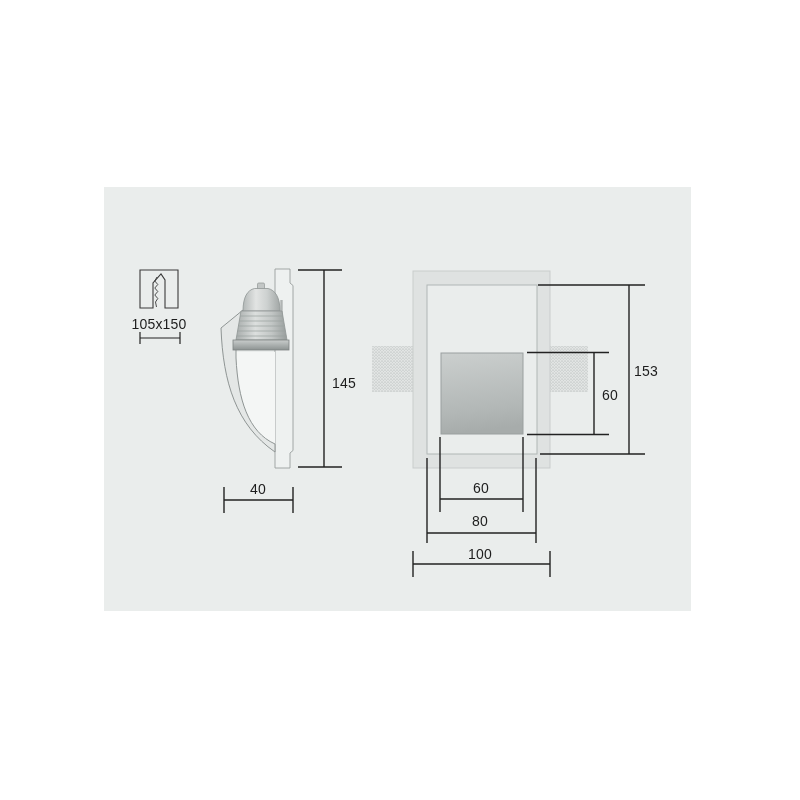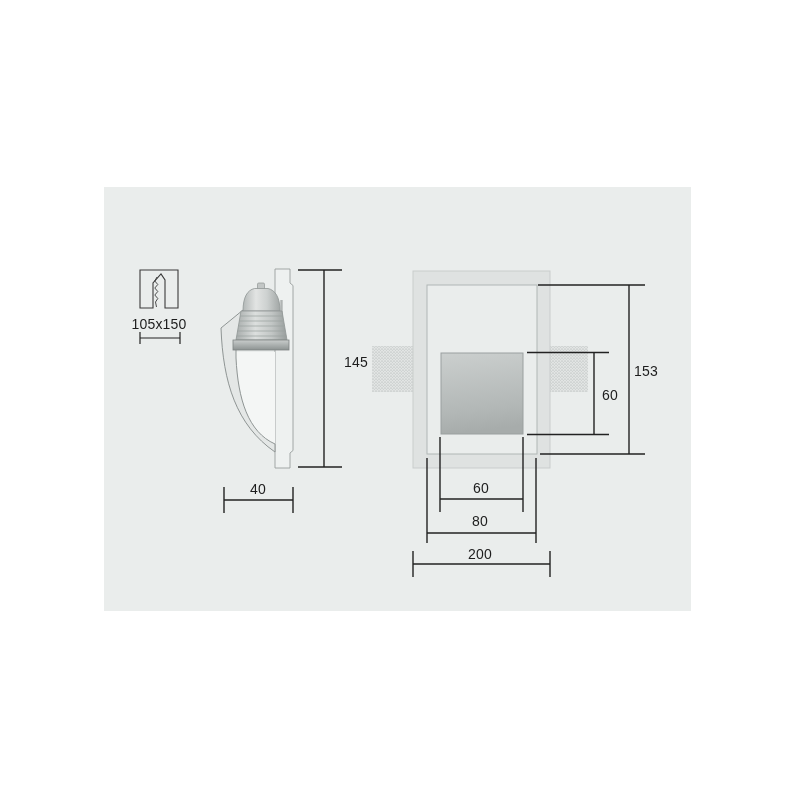--- a/index.html
+++ b/index.html
@@ -128,27 +128,27 @@
       <g stroke="#222222" stroke-width="1.4" fill="none">
         <path d="M413,551 L413,577"></path>
         <path d="M550,551 L550,577"></path>
         <path d="M413,564 L550,564"></path>
       </g>
     </g>
   </svg>
 
   <div class="dim-label centered" style="left:159px;top:324px;">105x150</div>
 
-  <div class="dim-label left-of-line" style="left:332px;top:362px;margin-left:12px;">145</div>
+  <div class="dim-label left-of-line" style="left:332px;top:383px;">145</div>
 
   <div class="dim-label centered" style="left:258px;top:489px;">40</div>
 
   <div class="dim-label left-of-line" style="left:634px;top:371px;">153</div>
 
   <div class="dim-label left-of-line" style="left:602px;top:395px;">60</div>
 
   <div class="dim-label centered" style="left:481px;top:488px;">60</div>
 
   <div class="dim-label centered" style="left:480px;top:521px;">80</div>
 
-  <div class="dim-label centered" style="left:480px;top:554px;">200</div>
+  <div class="dim-label centered" style="left:480px;top:554px;">100</div>
 
 </div>
 
 </body></html>

